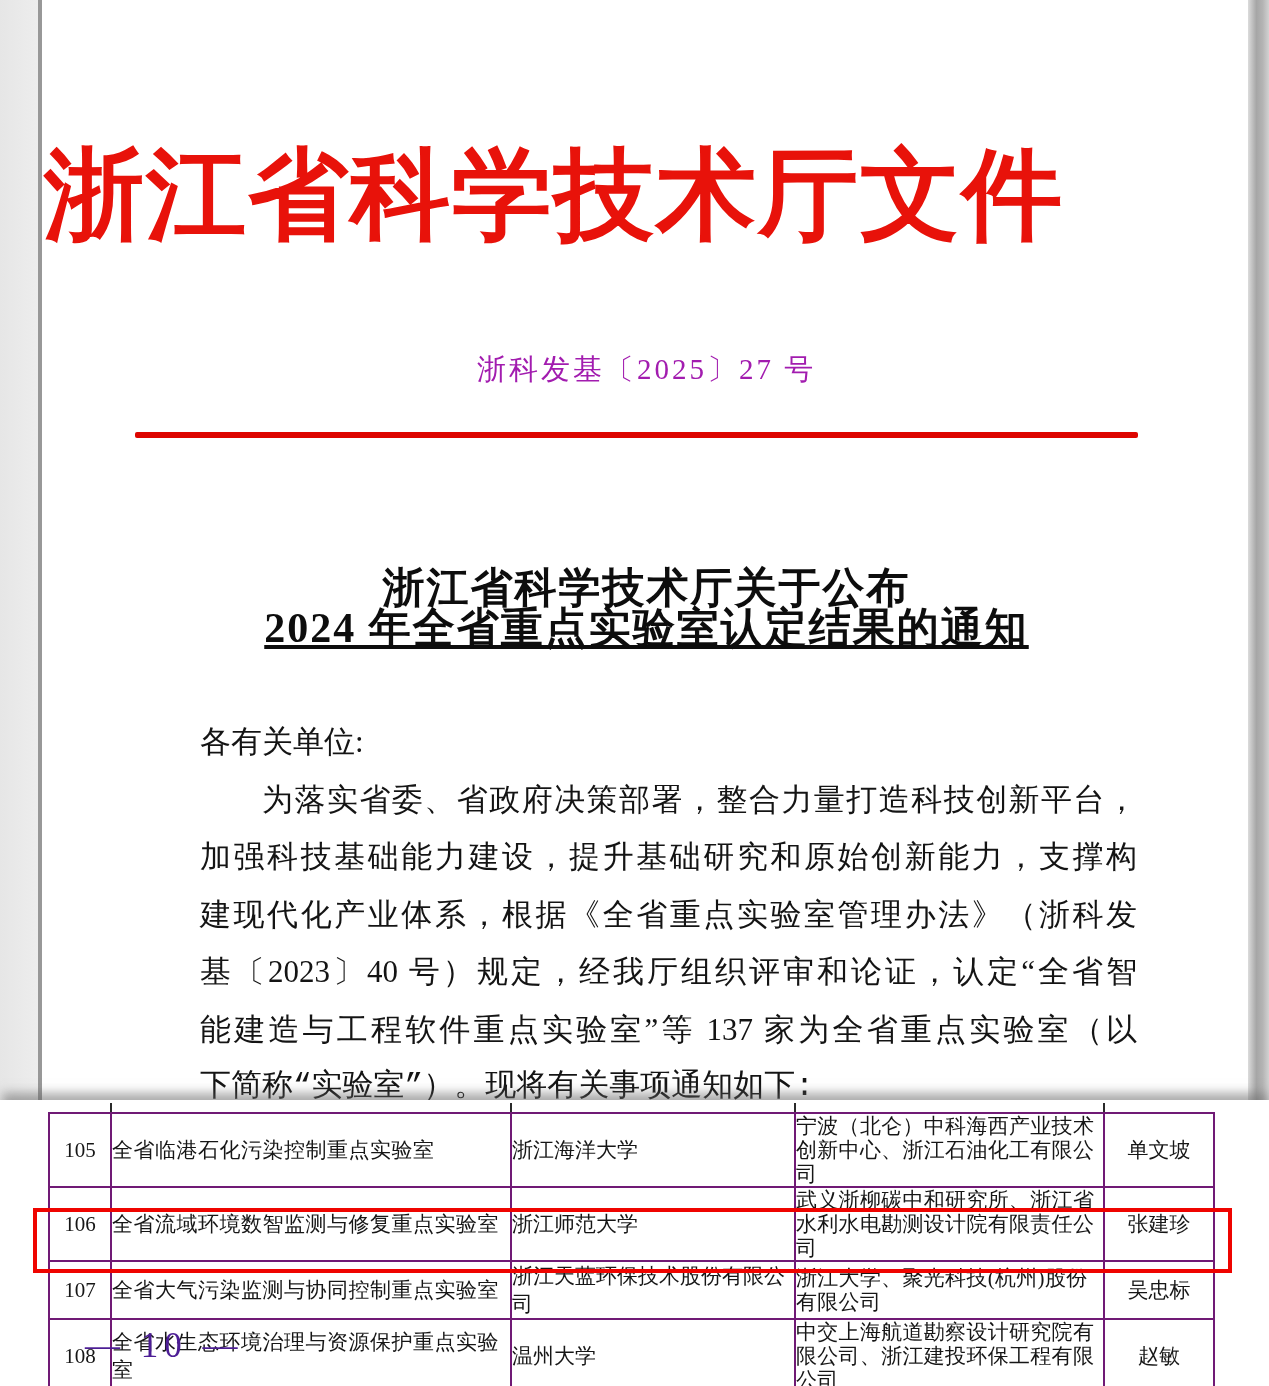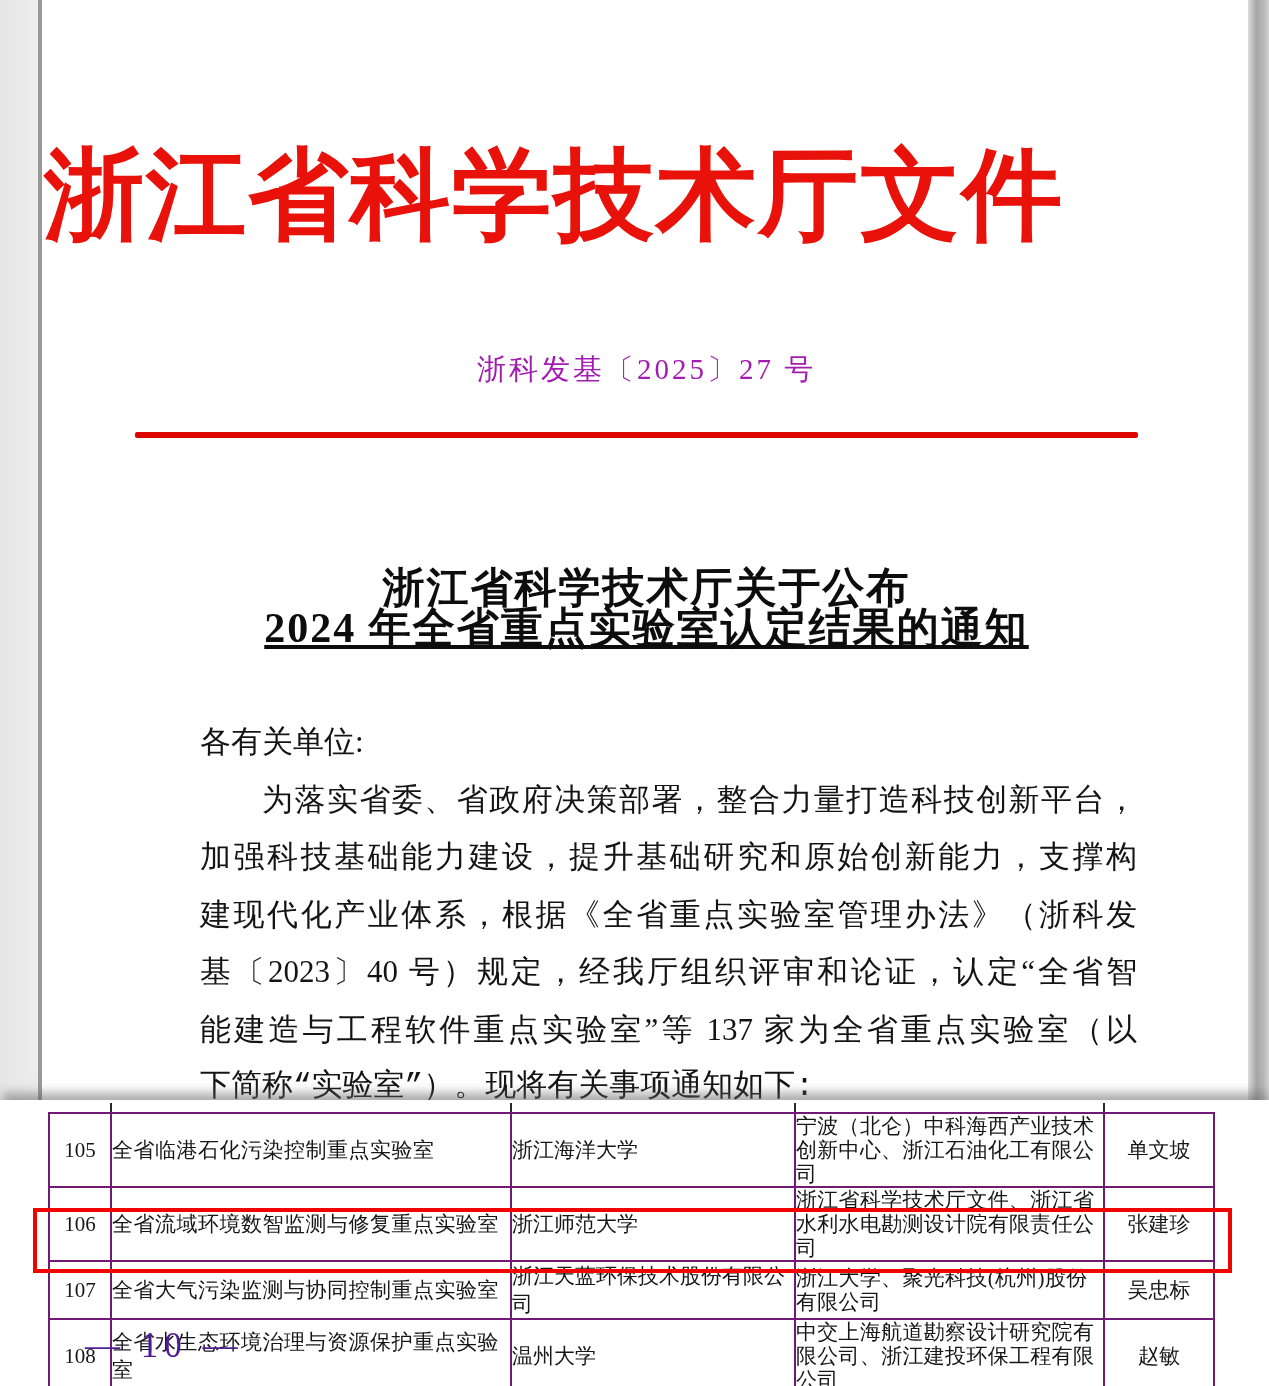--- a/index.html
+++ b/index.html
@@ -126,21 +126,21 @@
           <td class="c-num">105</td>
           <td class="c-lab">全省临港石化污染控制重点实验室</td>
           <td class="c-inst">浙江海洋大学</td>
           <td class="c-partner">宁波（北仑）中科海西产业技术创新中心、浙江石油化工有限公司</td>
           <td class="c-name">单文坡</td>
         </tr>
         <tr style="height:50px">
           <td class="c-num">106</td>
           <td class="c-lab">全省流域环境数智监测与修复重点实验室</td>
           <td class="c-inst">浙江师范大学</td>
-          <td class="c-partner">浙江省科学技术厅文件、浙江省水利水电勘测设计院有限责任公司</td>
+          <td class="c-partner">武义浙柳碳中和研究所、浙江省水利水电勘测设计院有限责任公司</td>
           <td class="c-name">张建珍</td>
         </tr>
         <tr style="height:50px">
           <td class="c-num">107</td>
           <td class="c-lab">全省大气污染监测与协同控制重点实验室</td>
           <td class="c-inst">浙江天蓝环保技术股份有限公司</td>
           <td class="c-partner">浙江大学、聚光科技(杭州)股份有限公司</td>
           <td class="c-name">吴忠标</td>
         </tr>
         <tr style="height:52px">

